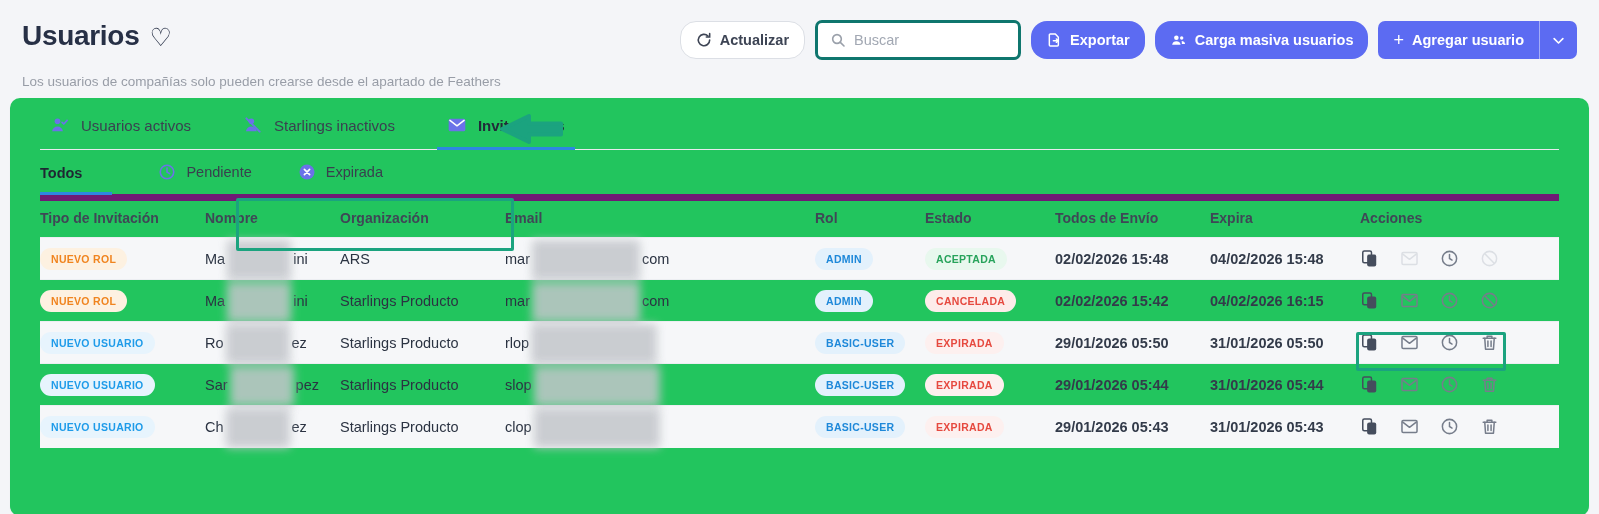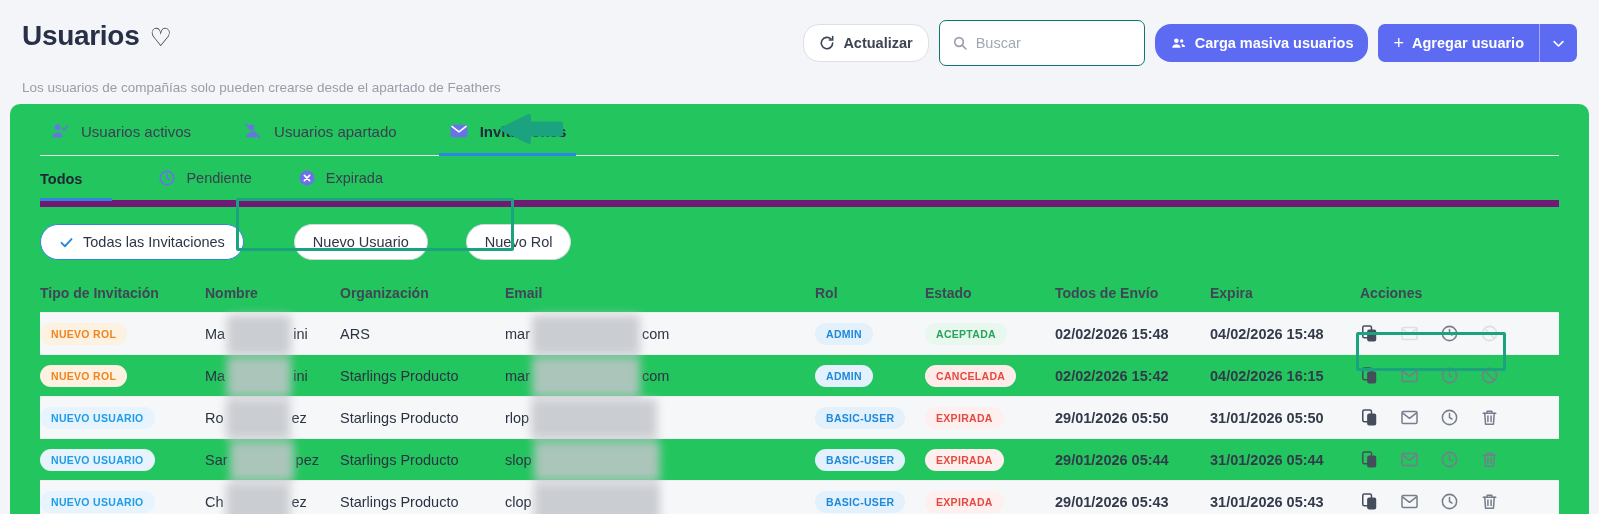--- a/index.html
+++ b/index.html
@@ -17,22 +17,22 @@
   .page-title { font-size:28px; font-weight:800; color:#273046; letter-spacing:-.3px; }
   .heart { font-size:25px; color:#273046; font-weight:400; line-height:1; margin-top:2px; }
   .subtitle { margin-top:14px; font-size:13.5px; color:#989da7; }
 
   .controls { display:flex; align-items:center; gap:10px; }
   .btn { display:inline-flex; align-items:center; gap:8px; height:38px; padding:0 15px;
          border-radius:16px; font-size:14.5px; font-weight:600; cursor:pointer; border:none;
          font-family:inherit; white-space:nowrap; }
   .btn-light { background:#fff; border:1px solid #dcdfe5; color:#3d4454; }
   .btn-primary { background:var(--primary,#5c6bf2); color:#fff; }
-  .search-box { display:flex; align-items:center; gap:8px; width:206px; height:46px;
-                background:#fff; border:1px solid #0f766e; border-radius:7px; padding:8px 12px; }
+  .search-box { display:flex; align-items:center; gap:8px; width:206px; height:40px;
+                background:#fff; border:3px solid #0f766e; border-radius:7px; padding:8px 12px; }
   .search-box input { border:none; outline:none; font-size:14.5px; width:100%;
                       font-family:inherit; color:#3d4454; background:transparent; }
   .search-box input::placeholder { color:#a2a8b3; }
   .split { display:flex; align-items:stretch; }
   .split .btn-primary.main { border-radius:7px 0 0 7px; }
   .split .caret { width:38px; display:flex; align-items:center; justify-content:center;
                   background:var(--primary,#5c6bf2); border-left:1px solid rgba(255,255,255,.45);
                   border-radius:0 7px 7px 0; cursor:pointer; }
   .icon { display:inline-flex; flex:none; }
 
@@ -120,20 +120,30 @@
         <span class="icon" style="color:#9aa0aa">
           <svg width="16" height="16" viewBox="0 0 24 24" fill="none" stroke="currentColor" stroke-width="2.4" stroke-linecap="round">
               <circle cx="10.5" cy="10.5" r="6.5"></circle>
               <path d="M15.5 15.5 21 21"></path>
             </svg>
         </span>
         <input type="text" placeholder="Buscar" style="">
       </div>
       <button class="btn btn-primary">
         <span class="icon">
+          <svg width="16" height="16" viewBox="0 0 24 24" fill="none" stroke="#fff" stroke-width="2.2" stroke-linecap="round" stroke-linejoin="round">
+              <path d="M14 3H6.5A1.5 1.5 0 0 0 5 4.5v15A1.5 1.5 0 0 0 6.5 21H17a1.5 1.5 0 0 0 1.5-1.5V8z"></path>
+              <path d="M11 13h7"></path>
+              <path d="M15.5 10.5 18.5 13l-3 2.5"></path>
+            </svg>
+        </span>
+        <span>Exportar</span>
+      </button>
+      <button class="btn btn-primary">
+        <span class="icon">
           <svg width="17" height="17" viewBox="0 0 24 24" fill="#fff">
               <circle cx="9" cy="8" r="3.2"></circle>
               <path d="M3 18c.5-3.2 3-4.8 6-4.8s5.5 1.6 6 4.8z"></path>
               <circle cx="16.5" cy="8.5" r="2.4"></circle>
               <path d="M16.5 12.8c2.4 0 4.3 1.3 4.8 4H16.8"></path>
             </svg>
         </span>
         <span>Carga masiva usuarios</span>
       </button>
       <div class="split">
@@ -168,21 +178,21 @@
       <span>Usuarios activos</span>
     </div>
     <div class="tab">
       <span class="icon">
         <svg width="20" height="20" viewBox="0 0 24 24" fill="currentColor">
             <circle cx="10" cy="7.5" r="3.4"></circle>
             <path d="M3.5 19.5c.6-3.8 3.3-5.7 6.5-5.7s5.9 1.9 6.5 5.7z"></path>
             <path d="M4 4 20 20" fill="none" stroke="currentColor" stroke-width="2.2" stroke-linecap="round"></path>
           </svg>
       </span>
-      <span>Usuarios apartado</span>
+      <span>Starlings inactivos</span>
     </div>
     <div class="tab active">
       <span class="icon">
         <svg width="20" height="20" viewBox="0 0 24 24">
             <rect x="2" y="4.5" width="20" height="15" rx="2.2" fill="currentColor"></rect>
             <path d="M3.5 6.5 12 13l8.5-6.5" fill="none" stroke="#fff" stroke-width="1.8" stroke-linecap="round" stroke-linejoin="round"></path>
           </svg>
       </span>
       <span>Invitaciones</span>
     </div>
@@ -205,38 +215,20 @@
       <span class="icon">
         <svg width="18" height="18" viewBox="0 0 24 24">
             <circle cx="12" cy="12" r="10" fill="currentColor"></circle>
             <path d="M8.5 8.5l7 7M15.5 8.5l-7 7" stroke="#fff" stroke-width="2.2" stroke-linecap="round"></path>
           </svg>
       </span>
       <span>Expirada</span>
     </div>
   </div>
 
-  <div class="filters">
-    <button class="chip selected">
-      <span class="icon" style="color:var(--active-blue,#2d87e0)">
-        <svg width="15" height="15" viewBox="0 0 24 24" fill="none" stroke="currentColor" stroke-width="3" stroke-linecap="round" stroke-linejoin="round">
-            <path d="M4 12.5l5.5 5.5L20 6.5"></path>
-          </svg>
-      </span>
-      <span>Todas las Invitaciones</span>
-    </button>
-    <div class="pair">
-      <button class="chip">
-        <span>Nuevo Usuario</span>
-      </button>
-      <button class="chip">
-        <span>Nuevo Rol</span>
-      </button>
-    </div>
-  </div>
 
   <table>
     <colgroup>
       <col style="width:165px">
         <col style="width:135px">
         <col style="width:165px">
       <col style="width:310px">
         <col style="width:110px">
         <col style="width:130px">
       <col style="width:155px">

